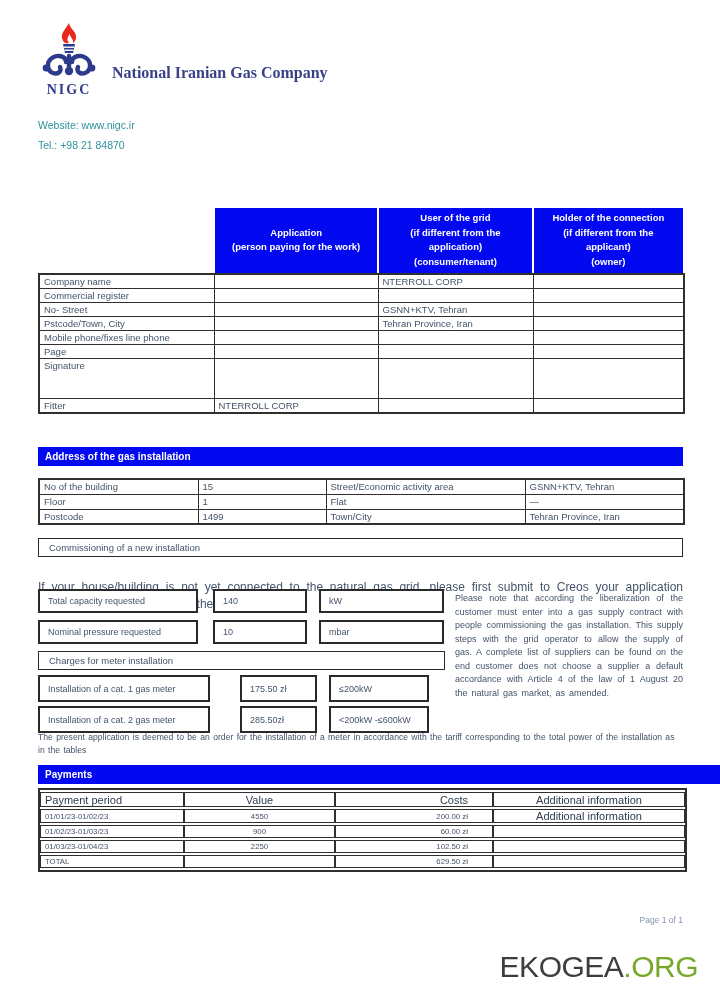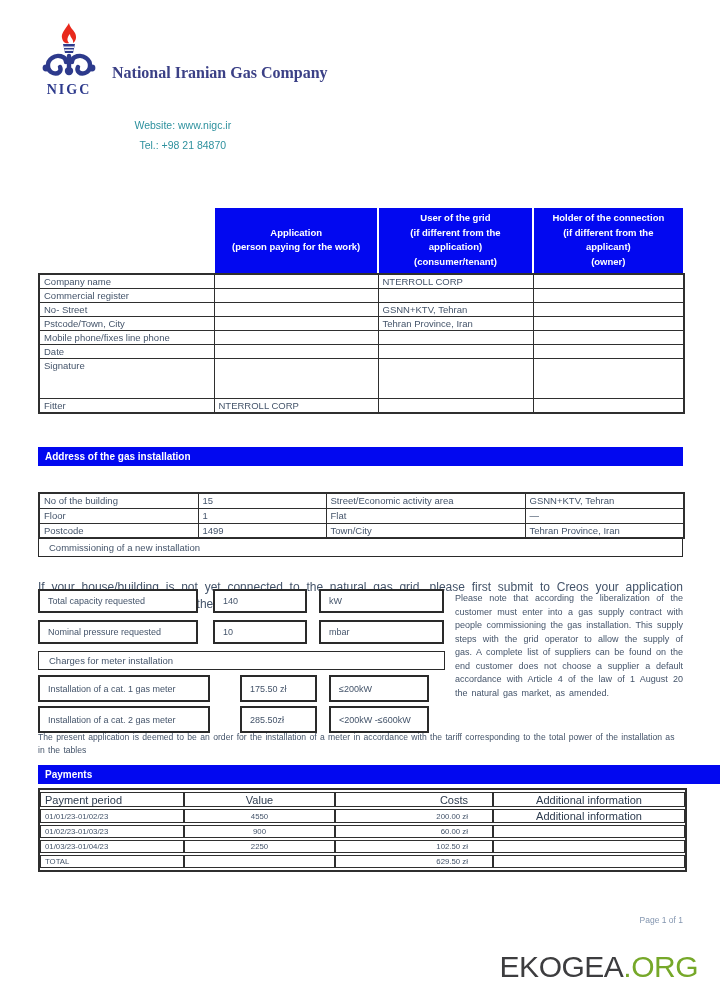--- a/index.html
+++ b/index.html
@@ -12,21 +12,21 @@
 
   
   .hdr { position:absolute; left:38px; top:22px; }
   .logo-row { display:flex; align-items:flex-start; }
   .logo { width:62px; text-align:center; }
   .logo svg { display:block; margin:0 auto; }
   .logo-txt { font-family:"Liberation Serif", serif; font-weight:bold; font-size:14px;
               color:#2d3a8c; letter-spacing:2px; margin-top:-2px; }
   .co-title { font-family:"Liberation Serif", serif; font-weight:600; font-size:16px;
               color:#3b4086; margin:42px 0 0 12px; }
-  .contact { margin-top:18px; font-size:10.5px; color:#2E919E; line-height:1.9;text-align:center; }
+  .contact { margin-top:18px; font-size:10.5px; color:#2E919E; line-height:1.9; }
 
   
   .app-wrap { position:absolute; left:38px; top:208px; width:645px; }
   .app-head { display:flex; gap:2px; }
   .app-head .spacer { width:175px; flex:0 0 auto; }
   .app-head .hcell {
     background:#0208f0; color:#fff; font-weight:bold; font-size:9.5px;
     text-align:center; white-space:pre-line; line-height:1.55;
     display:flex; align-items:center; justify-content:center;
     min-height:60px; padding:3px 2px;
@@ -39,21 +39,21 @@
   table.doc tr.tall td { height:40px; vertical-align:top;margin-left:32px; }
   table.doc td.lbl { }
 
   
   .blue-bar { background:#0208f0; color:#fff; font-weight:bold; font-size:10px;
               height:19px; display:flex; align-items:center; padding-left:7px; }
   .bar-address { position:absolute; left:38px; top:447px; width:645px; }
   .bar-payments { position:absolute; left:38px; top:765px; width:713px; }
 
   
-  .addr-wrap { position:absolute; left:38px; top:492px; width:576px; }
+  .addr-wrap { position:absolute; left:38px; top:478px; width:576px; }
   table.addr td { height:15px; }
 
   
   .boxed-title { border:1.8px solid #2a2a2a; height:19px; font-size:9.5px;
                  color:#44546A; display:flex; align-items:center; padding-left:10px; }
   .commission-box { position:absolute; left:38px; top:538px; width:645px; }
   .intro { position:absolute; left:38px; top:579px; width:645px; font-size:12px;
            color:#44546A; line-height:1.45; word-spacing:2.5px; text-align:justify; }
 
   
@@ -176,21 +176,21 @@
             <td>Tehran  Province, Iran</td>
             <td></td>
           </tr>
           <tr>
             <td class="lbl">Mobile phone/fixes line phone</td>
             <td></td>
             <td></td>
             <td></td>
           </tr>
           <tr>
-            <td class="lbl">Date</td>
+            <td class="lbl">Page</td>
             <td></td>
             <td></td>
             <td></td>
           </tr>
           <tr class="tall">
             <td class="lbl">Signature</td>
             <td></td>
             <td></td>
             <td></td>
           </tr>

